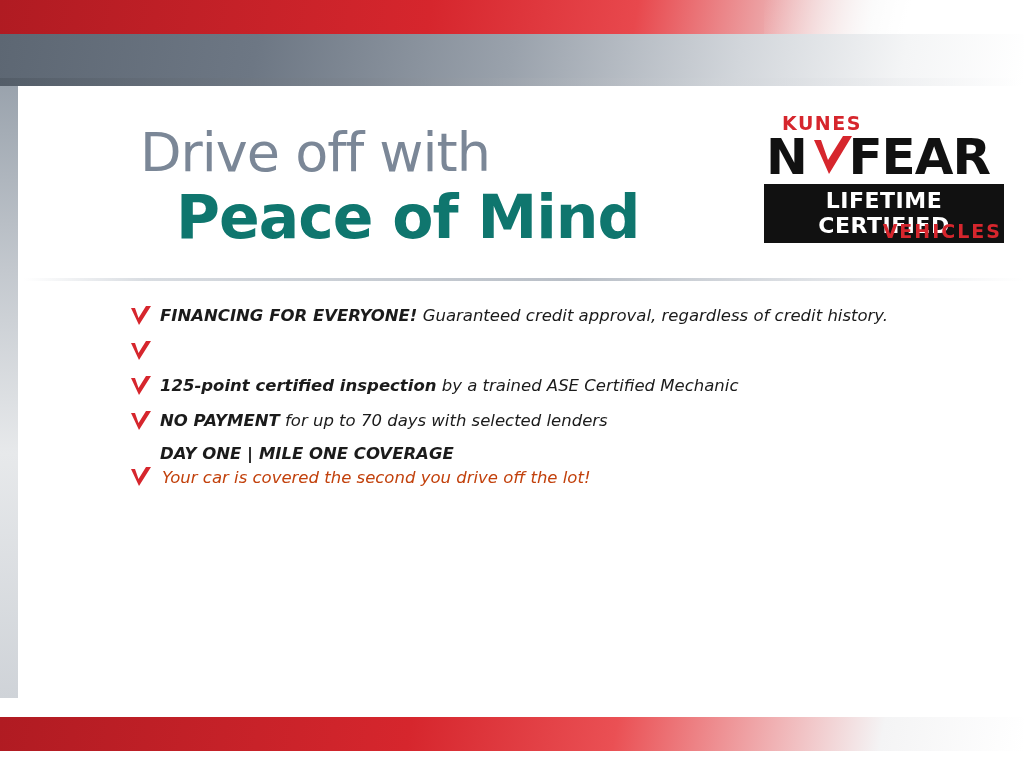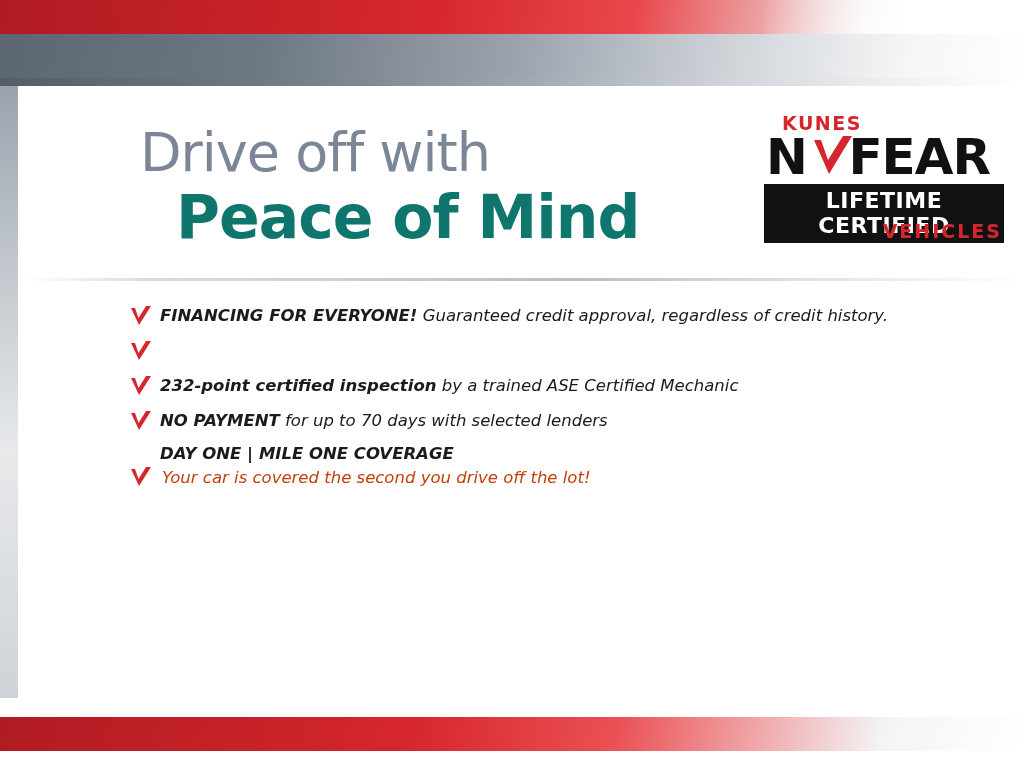--- a/index.html
+++ b/index.html
@@ -269,21 +269,21 @@
       </span>
     </div>
 
 
     <div class="feature-row">
       <span class="tick">
         <svg width="22" height="20" viewBox="0 0 22 20">
             <path d="M1 2 L9 19 L21 0 L16 0 L8.5 12 L5 2 Z" fill="#d6262d"></path>
           </svg>
       </span>
-      <div class="feature-text"><b>232-point certified inspection</b><span> by a trained ASE Certified Mechanic</span></div>
+      <div class="feature-text"><b>125-point certified inspection</b><span> by a trained ASE Certified Mechanic</span></div>
     </div>
 
 
 
     <div class="feature-row">
       <span class="tick">
         <svg width="22" height="20" viewBox="0 0 22 20">
             <path d="M1 2 L9 19 L21 0 L16 0 L8.5 12 L5 2 Z" fill="#d6262d"></path>
           </svg>
       </span>

